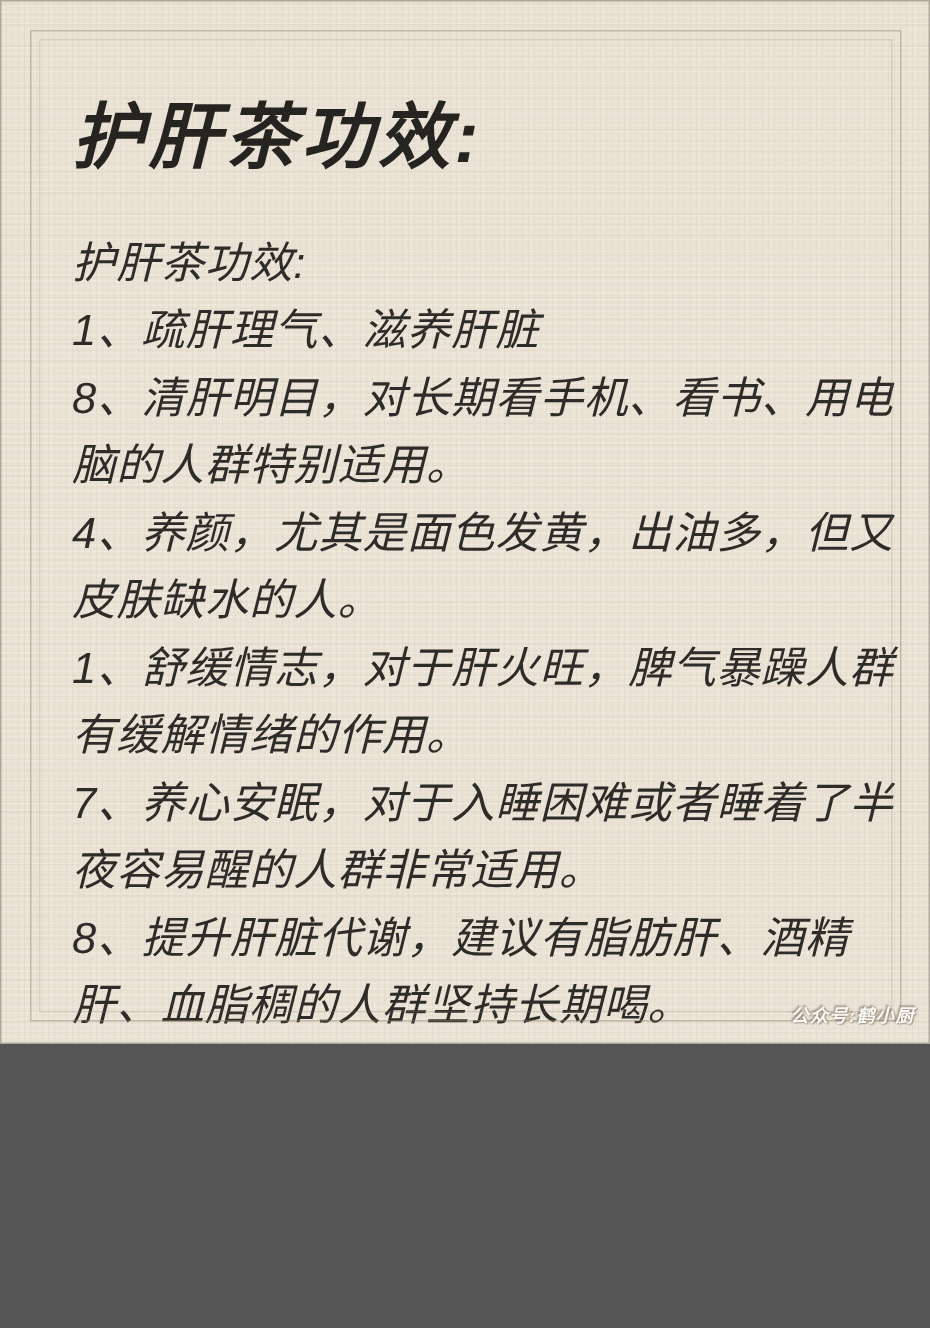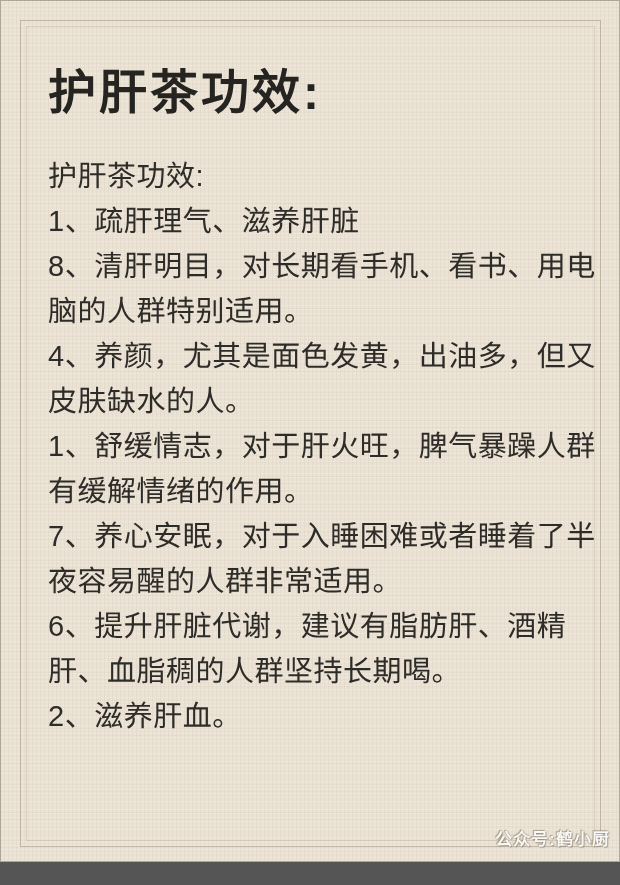--- a/index.html
+++ b/index.html
@@ -3,32 +3,33 @@
 <meta charset="utf-8">
 <style>
   html, body {
     margin: 0;
     padding: 0;
     background: #555;
   }
   .page {
     position: relative;
     width: 620px;
-    height: 862px;
+    height: 696px;
     margin: 0 auto;
     overflow: hidden;
     font-family: "Liberation Sans", sans-serif;
     color: #2e2c29;
     background-color: #eae2d5;
     
     background-image:
       repeating-linear-gradient(90deg, rgba(201,189,170,0.18) 0 1px, rgba(0,0,0,0) 1px 4px),
       repeating-linear-gradient(0deg, rgba(255,255,255,0.16) 0 1px, rgba(0,0,0,0) 1px 4px),
       repeating-linear-gradient(0deg, rgba(190,178,158,0.10) 0 1px, rgba(0,0,0,0) 1px 7px);
     box-shadow: inset 0 0 0 1px rgba(108,98,86,0.45);
+    font-style: italic;
   }
   
   .frame-outer {
     position: absolute;
     left: 20px; right: 19px; top: 20px; bottom: 15px;
     border: 1px solid rgba(148,134,114,0.45);
     pointer-events: none;
   }
   .frame-inner {
     position: absolute;
@@ -52,21 +53,21 @@
     font-size: 29px;
     line-height: 45px;
     letter-spacing: 0.5px;
     white-space: pre-line; 
     color: #2e2c29;
   }
   .watermark {
     position: absolute;
     right: 10px;
     bottom: 12px;
-    font-size: 17px;
+    font-size: 12px;
     letter-spacing: 1px;
     font-weight: 700;
     color: rgba(255,255,255,0.95);
     text-shadow:
       0 0 1px rgba(130,116,96,0.9),
       1px 1px 1px rgba(130,116,96,0.55),
       -1px -1px 1px rgba(130,116,96,0.55);
   }
 </style>
 </head>
@@ -83,20 +84,20 @@
     <p>护肝茶功效:</p>
     <p>1、疏肝理气、滋养肝脏</p>
     <p>8、清肝明目，对长期看手机、看书、用电
 脑的人群特别适用。</p>
     <p>4、养颜，尤其是面色发黄，出油多，但又
 皮肤缺水的人。</p>
     <p>1、舒缓情志，对于肝火旺，脾气暴躁人群
 有缓解情绪的作用。</p>
     <p>7、养心安眠，对于入睡困难或者睡着了半
 夜容易醒的人群非常适用。</p>
-    <p>6、提升肝脏代谢，建议有脂肪肝、酒精
+    <p>8、提升肝脏代谢，建议有脂肪肝、酒精
 肝、血脂稠的人群坚持长期喝。</p>
     <p>2、滋养肝血。</p>
   </section>
 
   <div class="watermark">公众号:鹤小厨</div>
 
 </div>
 
 </body></html>

